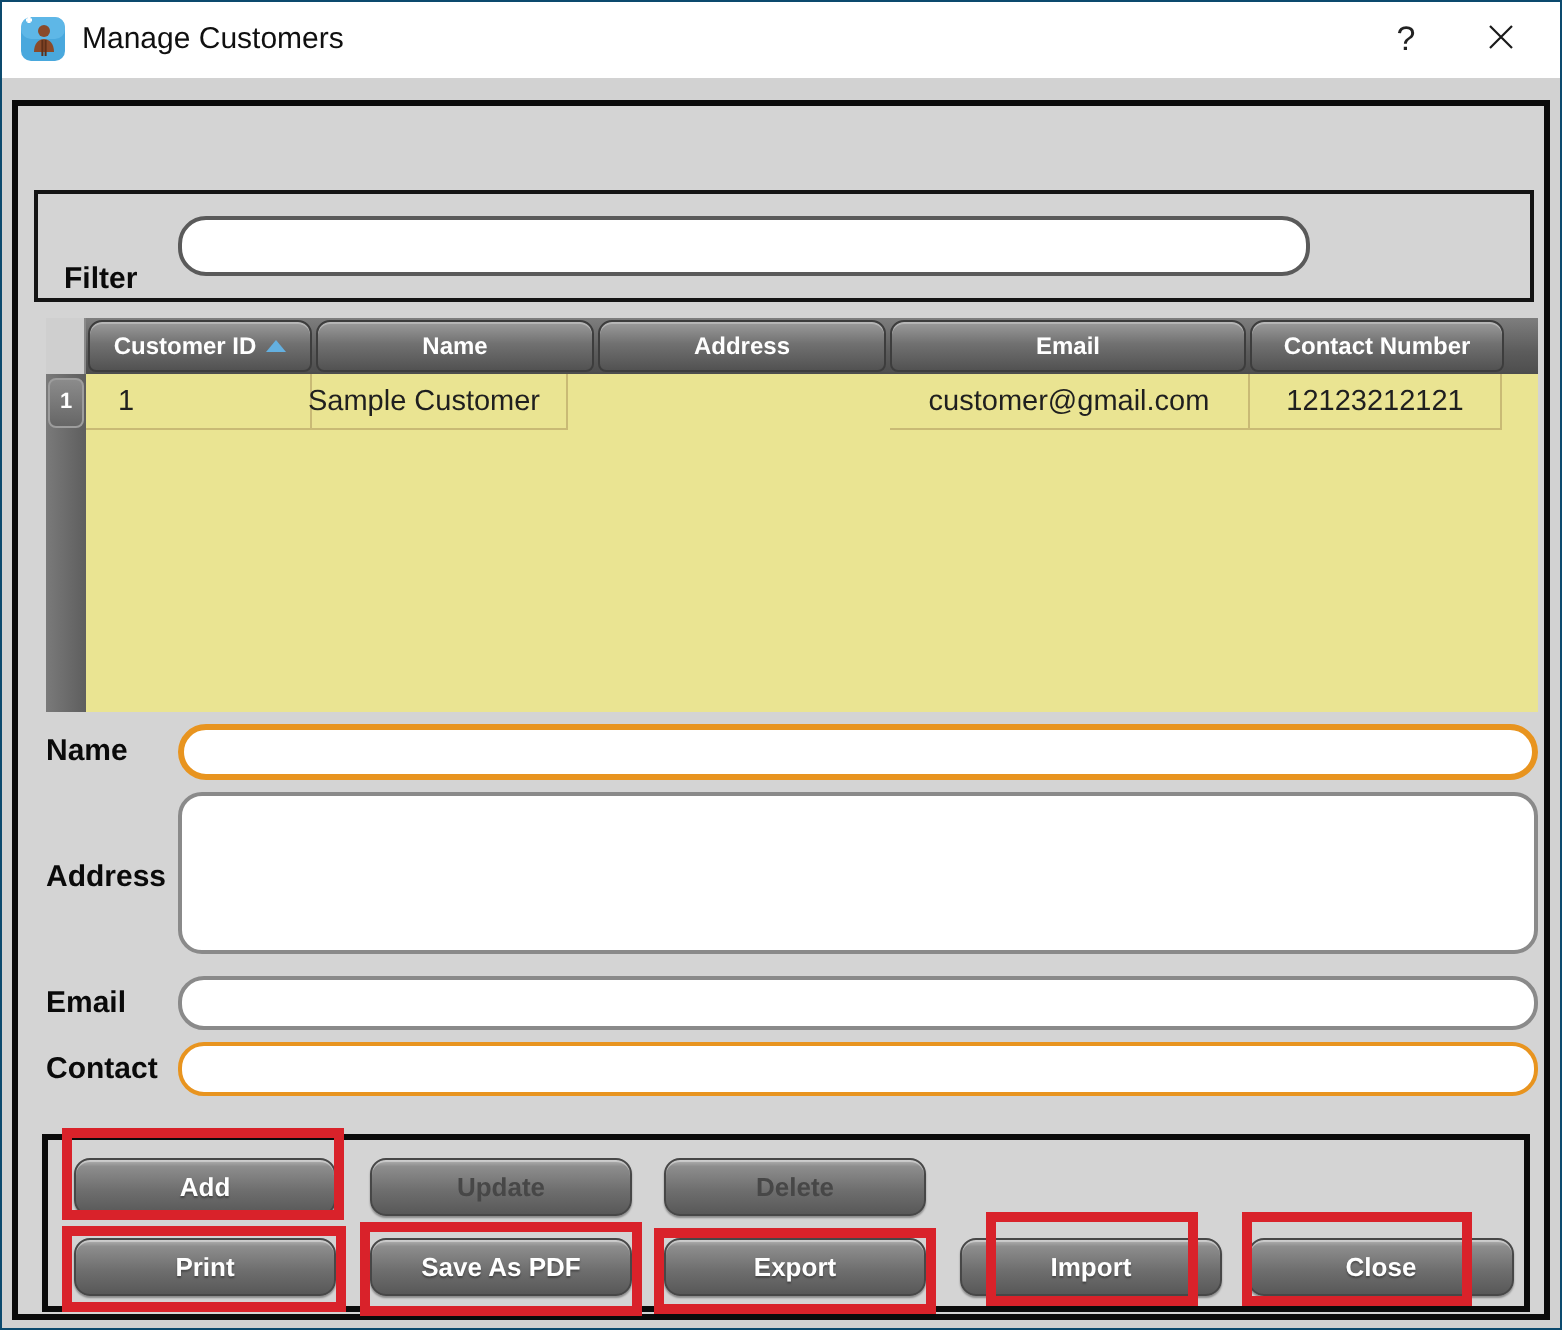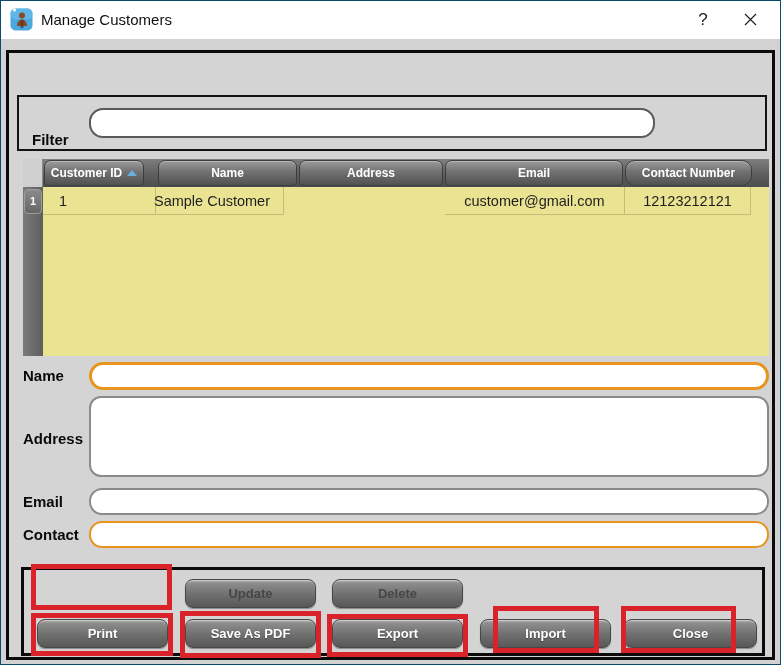--- a/index.html
+++ b/index.html
@@ -139,33 +139,33 @@
 
   <div class="panel"></div>
 
   <div class="filter-group"></div>
   <span class="lbl filter-label">Filter</span>
   <input class="filter-input" type="text" value="" style="">
 
   <div class="tbl-header-band"></div>
   <div class="tbl-corner"></div>
 
-  <div class="col-pill" style="left:43px; width:100px;">
+  <div class="col-pill" style="left:43px; width:112px;">
     <span>Customer ID</span><span class="sort-arrow"></span>
   </div>
   <div class="col-pill" style="left:157px; width:139px;">
     <span>Name</span>
   </div>
   <div class="col-pill" style="left:298px; width:144px;">
     <span>Address</span>
   </div>
   <div class="col-pill" style="left:444px; width:178px;">
     <span>Email</span>
   </div>
-  <div class="col-pill" style="left:624px; width:127px;border-radius:10px;">
+  <div class="col-pill" style="left:624px; width:127px;">
     <span>Contact Number</span>
   </div>
 
   <div class="tbl-body"></div>
   <div class="row-header-col"></div>
   <div class="row-header-cell">1</div>
 
   <div class="cell cell-cid" style="left:42px; width:113px;">1</div>
   <div class="cell" style="left:140px; width:143px;">Sample Customer</div>
   <div class="cell" style="left:444px; width:180px;">customer@gmail.com</div>
@@ -178,20 +178,21 @@
   <textarea class="field address-field" style=""></textarea>
 
   <span class="lbl email-label">Email</span>
   <input class="field email-field" type="text" value="" style="">
 
   <span class="lbl contact-label">Contact</span>
   <input class="field contact-field" type="text" value="" style="">
 
   <div class="btn-group"></div>
 
+  <button class="btn act-btn b-add">Add</button>
   <button class="btn act-btn b-update disabled" disabled="">Update</button>
   <button class="btn act-btn b-delete disabled" disabled="">Delete</button>
   <button class="btn act-btn b-print">Print</button>
   <button class="btn act-btn b-pdf">Save As PDF</button>
   <button class="btn act-btn b-export">Export</button>
   <button class="btn act-btn b-import">Import</button>
   <button class="btn act-btn b-close">Close</button>
 
   <div class="hl hl-add"></div>
   <div class="hl hl-print"></div>

